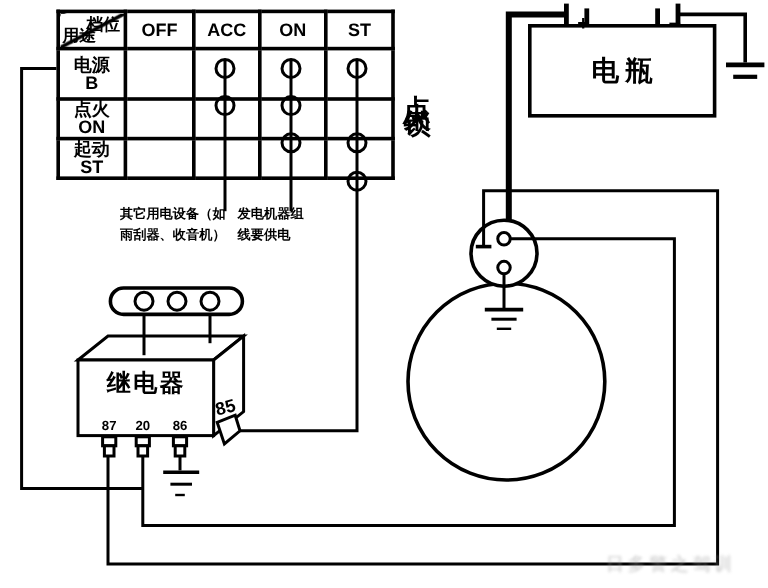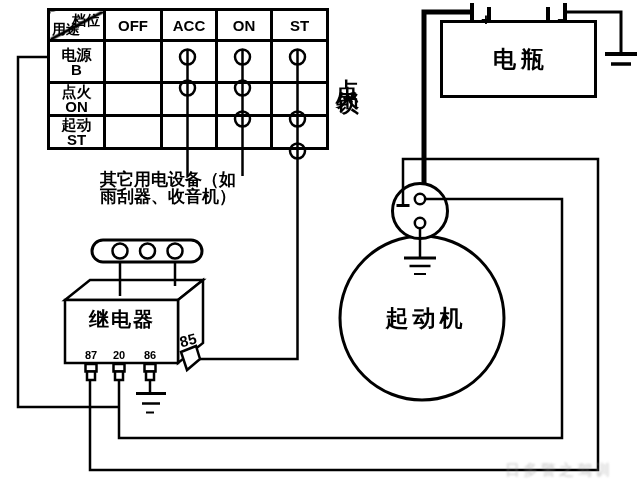--- a/index.html
+++ b/index.html
@@ -18,21 +18,21 @@
   #wires{position:absolute;left:0;top:0;z-index:3;pointer-events:none;}
   
   .lbl{position:absolute;z-index:4;font-weight:700;white-space:nowrap;}
   .ctr{transform:translate(-50%,-50%);}
   #battery-box{position:absolute;left:440px;top:20px;width:151px;height:72px;border:3px solid #000;
                display:flex;align-items:center;justify-content:center;z-index:4;background:#fff;}
   #battery-box span{font-weight:700;font-size:23px;letter-spacing:5px;text-indent:5px;}
   #ignition-lock{position:absolute;left:333px;top:60px;z-index:4;writing-mode:vertical-rl;
                  text-orientation:upright;font-weight:700;font-size:23px;letter-spacing:7px;}
   #notes{position:absolute;left:100px;top:171px;z-index:4;display:flex;gap:10px;
-         font-weight:700;font-size:17px;line-height:17px;}
+         font-weight:700;font-size:11px;line-height:17px;}
   #t-relay{left:121px;top:319px;font-size:20px;letter-spacing:2px;text-indent:2px;}
   .term{font-size:11px;}
   #t-85{left:188px;top:340px;font-size:15px;transform:translate(-50%,-50%) rotate(-15deg);}
   #t-starter{left:424px;top:318px;font-size:23px;letter-spacing:4px;text-indent:4px;}
   #t-plus{left:481px;top:10px;font-size:17px;}
   #t-minus{left:557px;top:10px;font-size:18px;}
   #watermark{left:505px;top:461px;font-size:15px;font-weight:400;color:#9b9b9b;opacity:.55;
              letter-spacing:3px;filter:blur(1.2px);}
 </style>
 </head>
@@ -186,24 +186,27 @@
   <div class="lbl" id="t-plus">+</div>
   <div class="lbl" id="t-minus">−</div>
 
   <div id="ignition-lock">点火锁</div>
 
   <div id="notes">
     <div>
       <div>其它用电设备（如</div>
       <div>雨刮器、收音机）</div>
     </div>
+    <div>
+      <div>发电机器组</div>
+      <div>线要供电</div>
+    </div>
   </div>
 
   <div class="lbl ctr" id="t-relay">继电器</div>
   <div class="lbl ctr term" style="left:91px;top:355px">87</div>
   <div class="lbl ctr term" style="left:119px;top:355px">20</div>
   <div class="lbl ctr term" style="left:150px;top:355px">86</div>
   <div class="lbl" id="t-85">85</div>
 
-  <div class="lbl ctr" id="t-starter">起动机</div>
 
   <div class="lbl" id="watermark">日多警之驾训</div>
 </div>
 
 </body></html>

